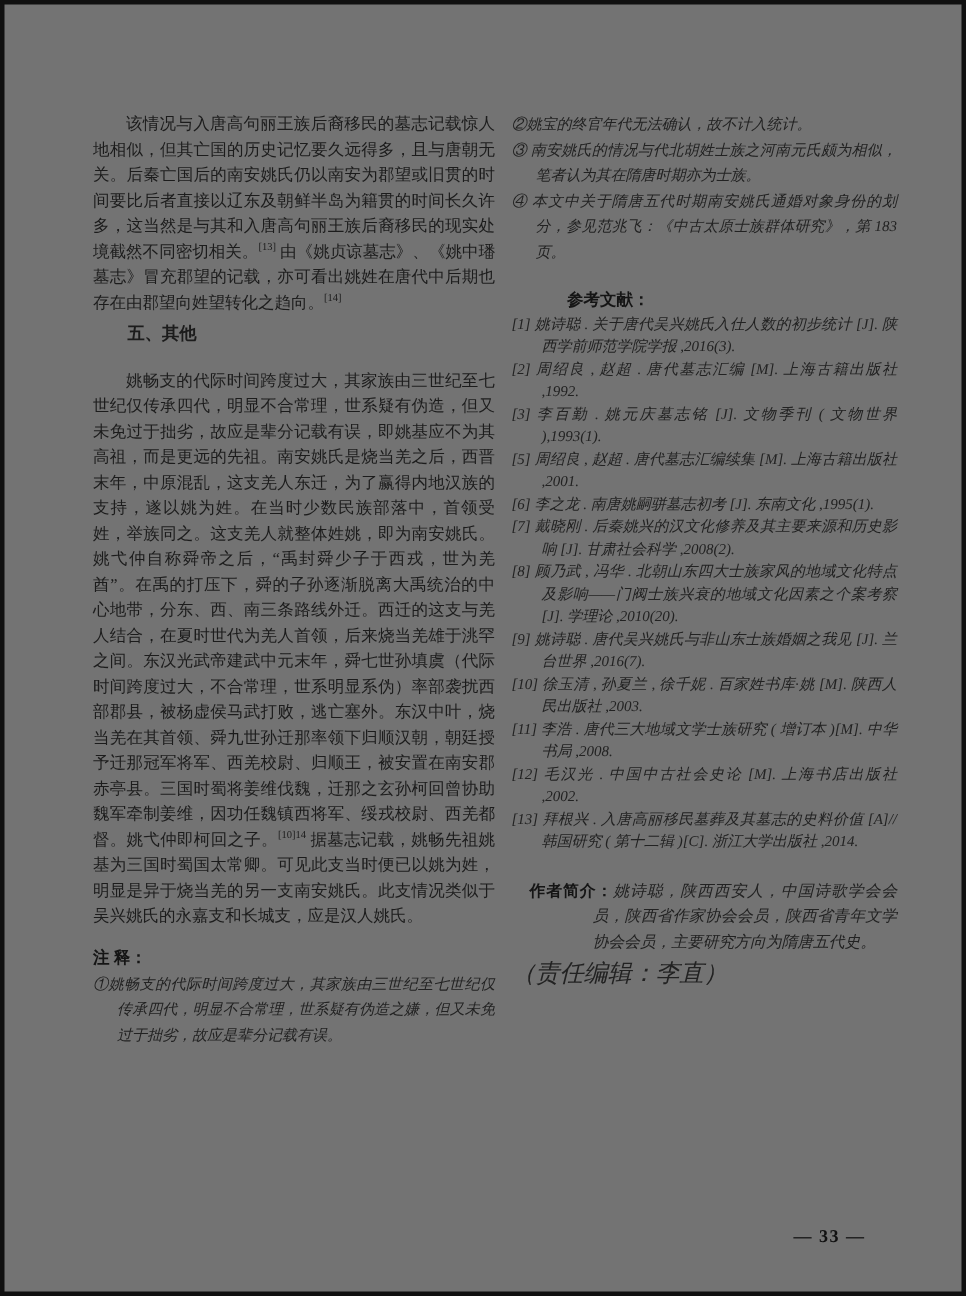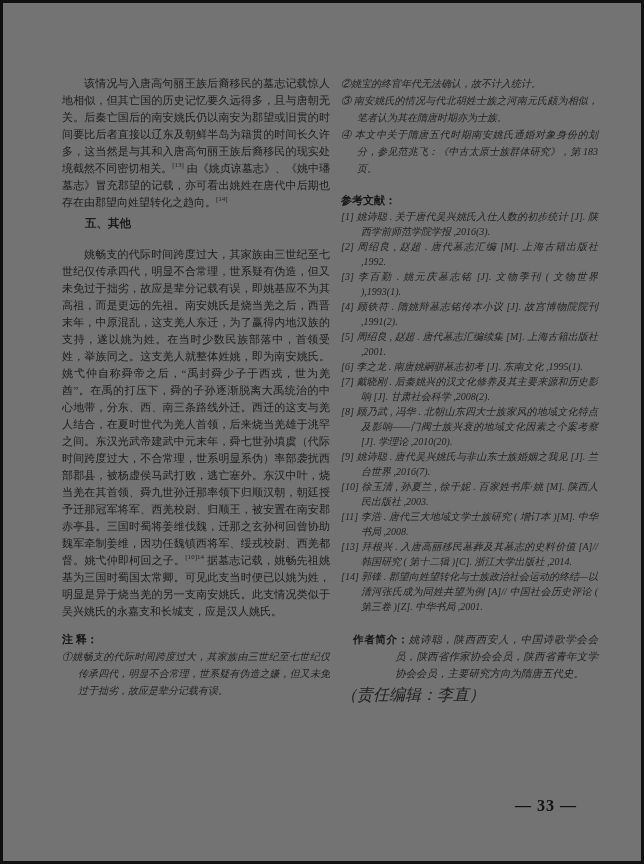--- a/index.html
+++ b/index.html
@@ -59,21 +59,21 @@
     margin:0;
     font-size:10px;
     line-height:17px;
     text-align:justify;
     text-justify:inter-ideograph;
     color:#222;
     font-style:italic;
   }
   .hang1 { padding-left:1.6em; text-indent:-1.6em; }
 
-  .refs-header { margin-top:15px; }
+  .refs-header { margin-top:15px;margin-left:37px; }
 
   .ref-item {
     margin:0;
     font-size:10px;
     line-height:15px;
     text-align:justify;
     text-justify:inter-ideograph;
     padding-left:2em;
     text-indent:-2em;
     color:#222;
@@ -96,23 +96,23 @@
     margin-top:4px;
     font-size:16px;
     line-height:17px;
     text-align:left;
     padding-right:4px;
     color:#222;
   }
 
   .page-number {
     position:absolute;
-    top:794px;
+    top:814px;
     right:64px;
-    font-size:16px;
+    font-size:12px;
     font-weight:bold;
     letter-spacing:1px;
     color:#111;
   }
 </style>
 </head>
 <body>
 
 <div class="page">
 
@@ -135,30 +135,29 @@
       <p class="note kai">②姚宝的终官年代无法确认，故不计入统计。</p>
       <p class="note kai hang1">③ 南安姚氏的情况与代北胡姓士族之河南元氏颇为相似，笔者认为其在隋唐时期亦为士族。</p>
       <p class="note kai hang1">④ 本文中关于隋唐五代时期南安姚氏通婚对象身份的划分，参见范兆飞：《中古太原士族群体研究》，第 183 页。</p>
 
       <div class="block-header refs-header">参考文献：</div>
 
       <div id="ref-list">
           <p class="ref-item kai">[1] 姚诗聪 . 关于唐代吴兴姚氏入仕人数的初步统计 [J]. 陕西学前师范学院学报 ,2016(3).</p>
           <p class="ref-item kai">[2] 周绍良 , 赵超 . 唐代墓志汇编 [M]. 上海古籍出版社 ,1992.</p>
           <p class="ref-item kai">[3] 李百勤 . 姚元庆墓志铭 [J]. 文物季刊 ( 文物世界 ),1993(1).</p>
-          <p class="ref-item kai">[4] 顾铁符 . 隋姚辩墓志铭传本小议 [J]. 故宫博物院院刊 ,1991(2).</p>
           <p class="ref-item kai">[5] 周绍良 , 赵超 . 唐代墓志汇编续集 [M]. 上海古籍出版社 ,2001.</p>
           <p class="ref-item kai">[6] 李之龙 . 南唐姚嗣骈墓志初考 [J]. 东南文化 ,1995(1).</p>
           <p class="ref-item kai">[7] 戴晓刚 . 后秦姚兴的汉文化修养及其主要来源和历史影响 [J]. 甘肃社会科学 ,2008(2).</p>
           <p class="ref-item kai">[8] 顾乃武 , 冯华 . 北朝山东四大士族家风的地域文化特点及影响——门阀士族兴衰的地域文化因素之个案考察 [J]. 学理论 ,2010(20).</p>
           <p class="ref-item kai">[9] 姚诗聪 . 唐代吴兴姚氏与非山东士族婚姻之我见 [J]. 兰台世界 ,2016(7).</p>
           <p class="ref-item kai">[10] 徐玉清 , 孙夏兰 , 徐千妮 . 百家姓书库·姚 [M]. 陕西人民出版社 ,2003.</p>
           <p class="ref-item kai">[11] 李浩 . 唐代三大地域文学士族研究 ( 增订本 )[M]. 中华书局 ,2008.</p>
+          <p class="ref-item kai">[12] 毛汉光 . 中国中古社会史论 [M]. 上海书店出版社 ,2002.</p>
           <p class="ref-item kai">[13] 拜根兴 . 入唐高丽移民墓葬及其墓志的史料价值 [A]// 韩国研究 ( 第十二辑 )[C]. 浙江大学出版社 ,2014.</p>
-          <p class="ref-item kai">[14] 郭锋 . 郡望向姓望转化与士族政治社会运动的终结—以清河张氏成为同姓共望为例 [A]// 中国社会历史评论 ( 第三卷 )[Z]. 中华书局 ,2001.</p>
         </div>
 
       <div class="author-block kai">
         <span class="author-label">作者简介：</span><span>姚诗聪，陕西西安人，中国诗歌学会会员，陕西省作家协会会员，陕西省青年文学协会会员，主要研究方向为隋唐五代史。</span>
       </div>
 
       <div class="editor-line kai">（责任编辑：李直）</div>
     </div>
 
   </div>

